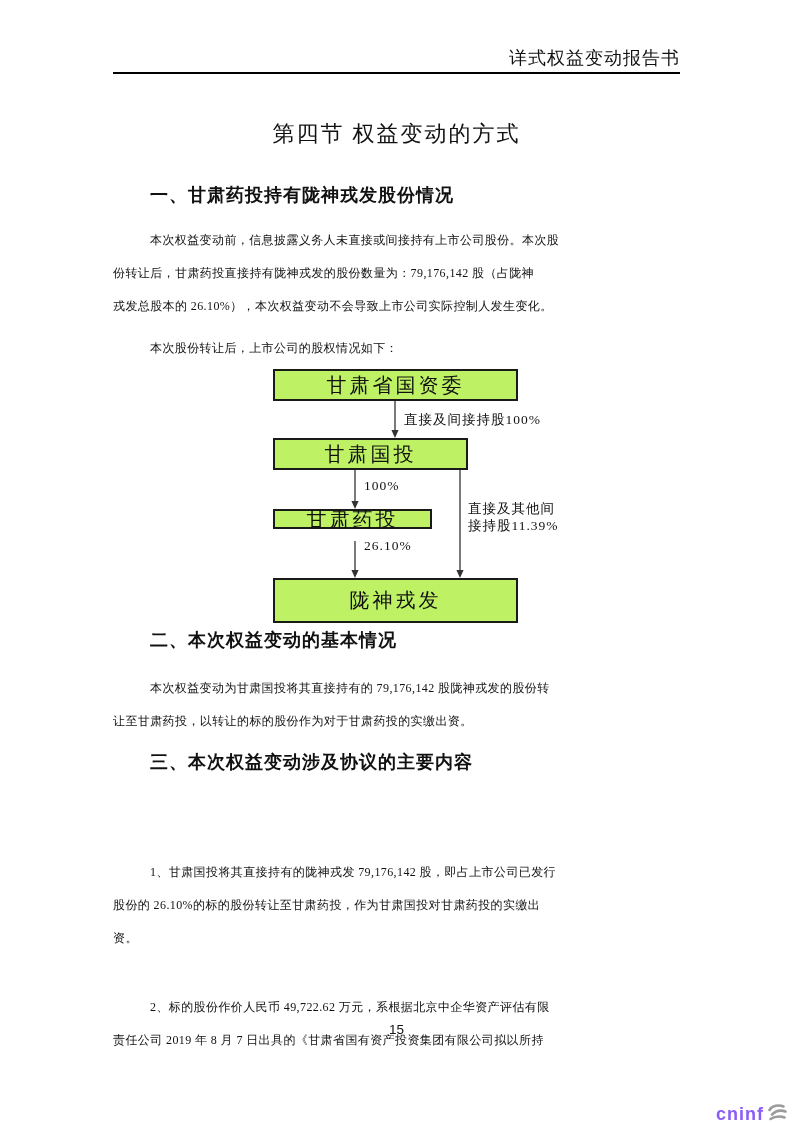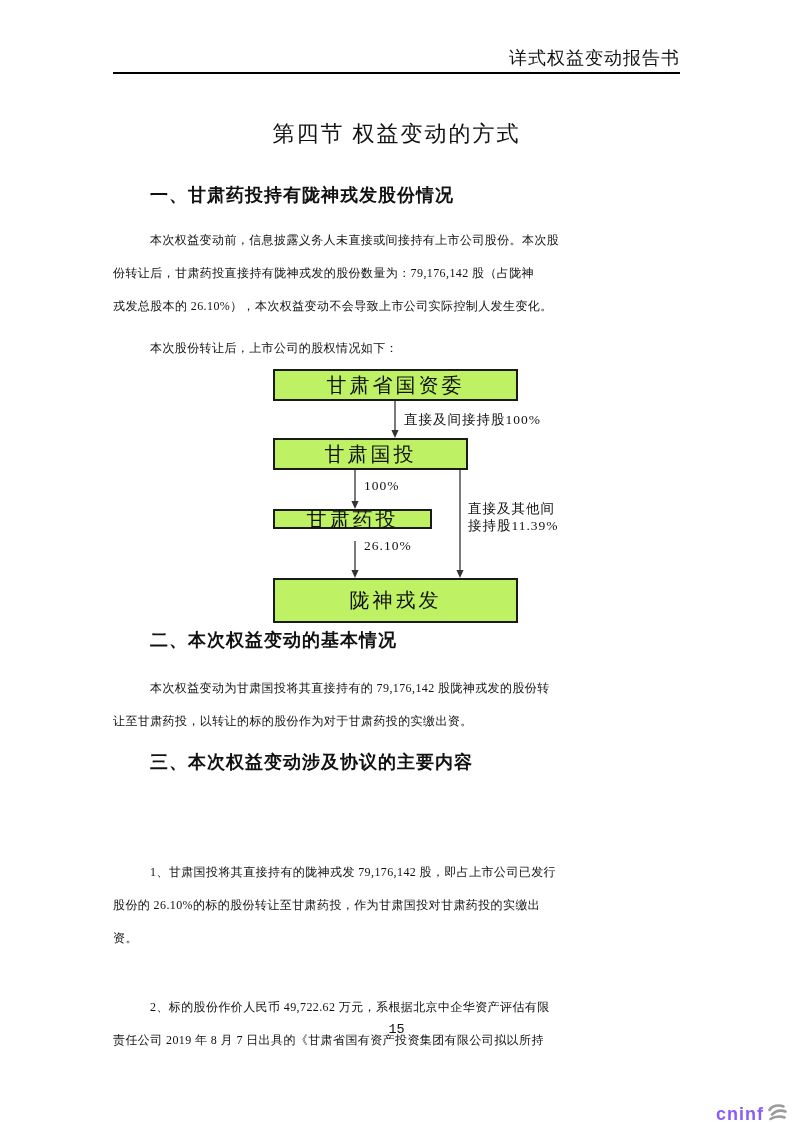--- a/index.html
+++ b/index.html
@@ -51,21 +51,21 @@
   .b-mid{left:160px;top:69px;width:195px;height:32px;}
   .b-left{left:160px;top:140px;width:159px;height:20px;}
   .b-bot{left:160px;top:209px;width:245px;height:45px;}
   .elabel{
     position:absolute;font-size:13.5px;line-height:17px;white-space:pre-line;letter-spacing:1px;
   }
   .e1{left:291px;top:42px;} .e2{left:251px;top:108px;}
   .e3{left:251px;top:168px;} .e4{left:355px;top:131px;}
   
   .pgnum{position:absolute;left:113px;top:1022px;width:567px;text-align:center;font-size:13.5px;
-    font-family:Liberation Mono, monospace;}
+    font-family:Liberation Sans, sans-serif;}
   
   .wm{position:absolute;right:5px;top:1066px;width:110px;color:#8b5cf6;text-align:left;
       font-family:"Liberation Sans","DejaVu Sans",sans-serif;margin-top:36px;}
   .wm-row{display:flex;align-items:center;justify-content:flex-end;gap:2px;}
   .wm-brand{font-size:18px;font-weight:700;letter-spacing:1px;}
   .wm-cn{font-size:9px;letter-spacing:3px;margin:-2px 26px 0 0;}
   .wm-url{font-size:12px;margin-top:1px;letter-spacing:0.2px;}
 </style>
 </head>
 <body>

